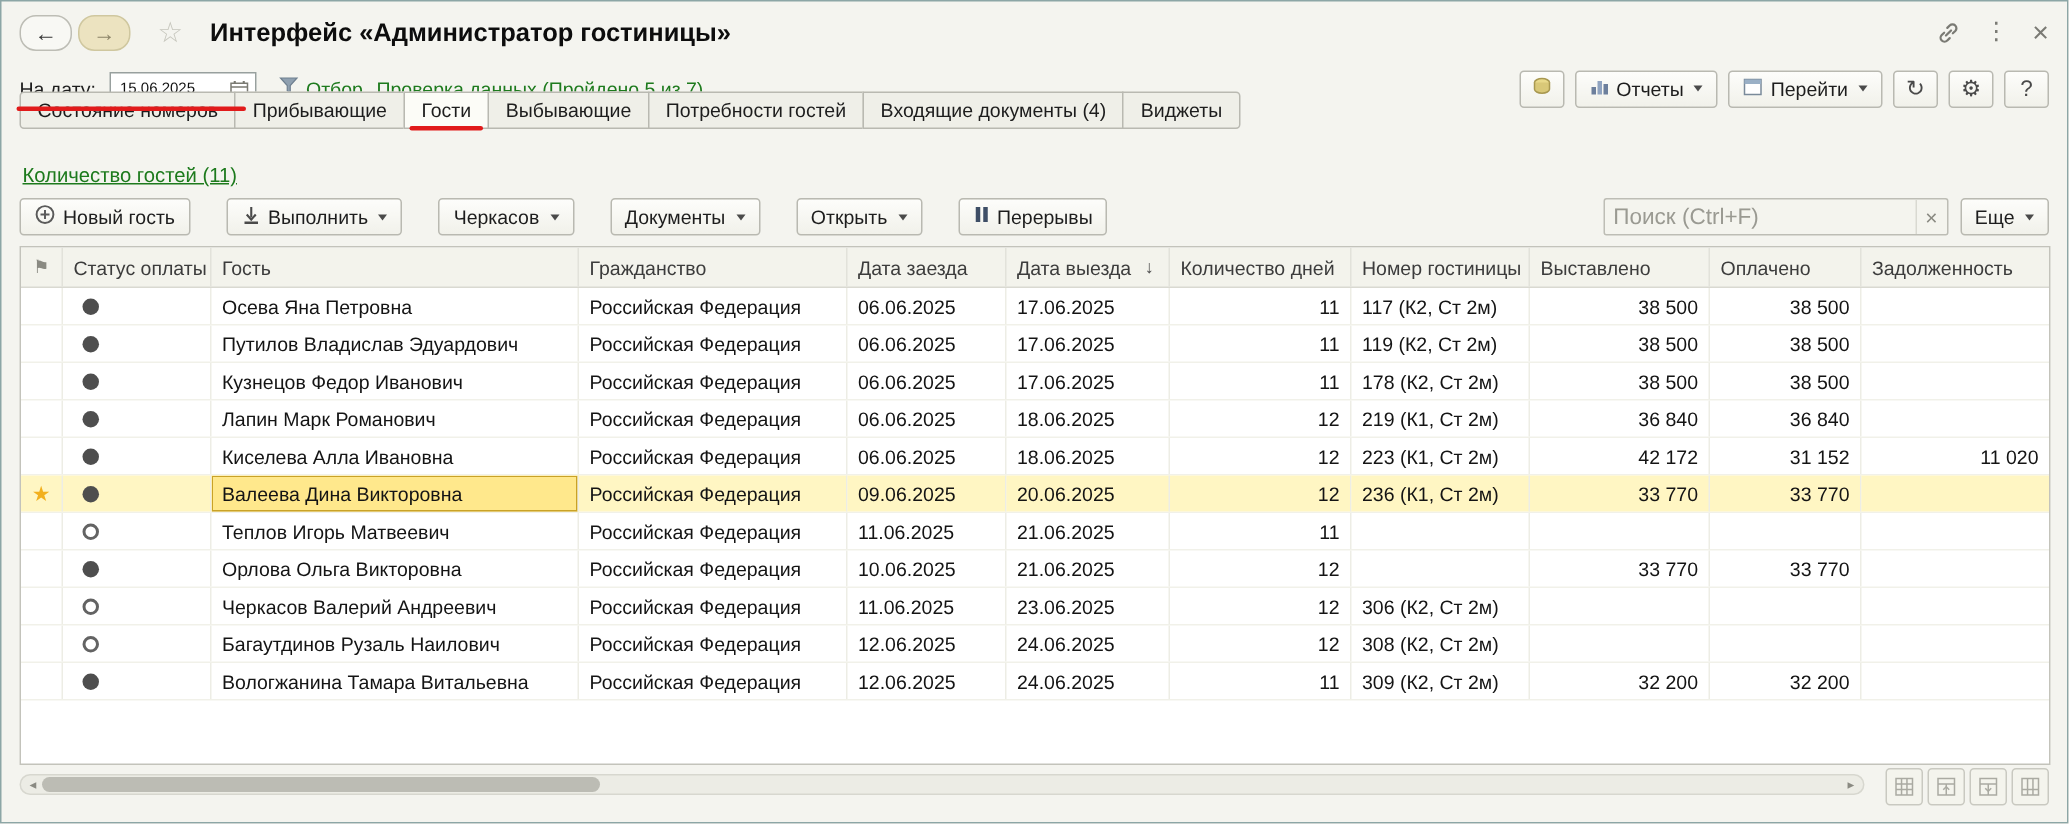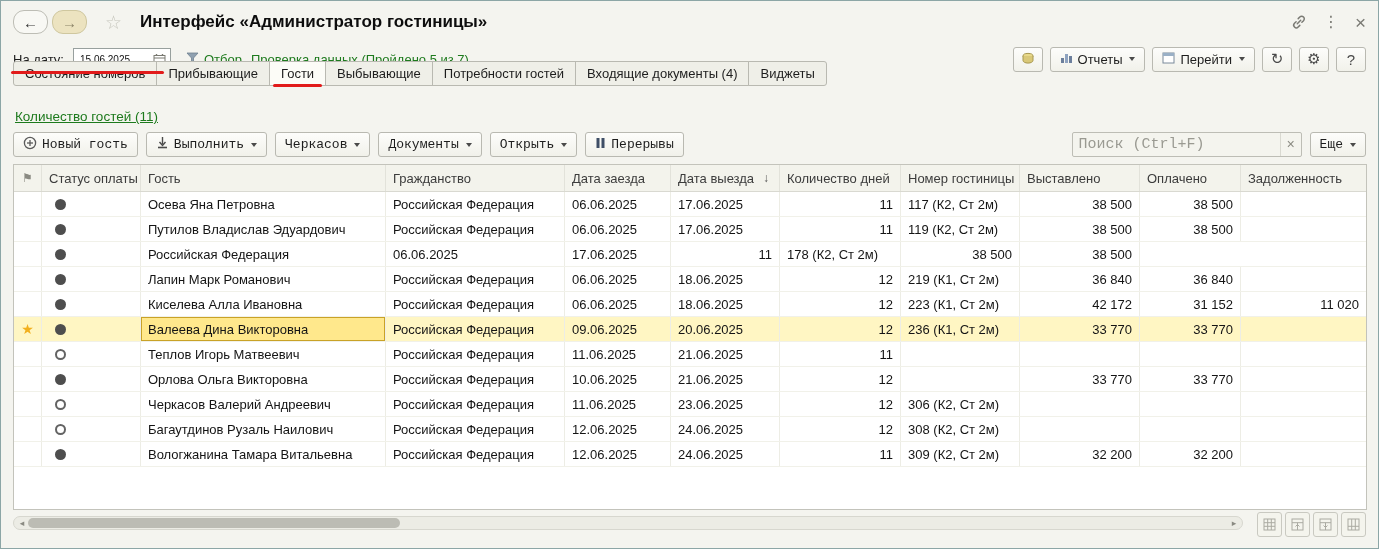--- a/index.html
+++ b/index.html
@@ -39,21 +39,21 @@
   .tab.active { background:#fcfcf7; z-index:2; }
 
   .annot { position:absolute; background:#e11b1b; height:3px; border-radius:2px; z-index:5; }
   #annot-date { left:10px; top:70px; width:153px; }
   .tab-annot { left:3px; right:3px; bottom:-2px; }
 
   
   .guests-link { position:absolute; top:108px; left:14px; font-size:13.5px; }
 
   
-  .toolbar { position:absolute; top:131px; left:12px; right:12px; display:flex; align-items:flex-end; gap:8px;font-family:Liberation Mono, monospace; }
+  .toolbar { position:absolute; top:131px; left:12px; right:12px; display:flex; align-items:flex-end; gap:24px; }
   .search-group { margin-left:auto; display:flex; gap:8px; align-items:center; }
   .search-box { display:flex; align-items:center; border:1px solid #bdbdb5; background:#f4f4ee; height:25px; width:230px; box-sizing:border-box; border-radius:2px; }
   .search-input { flex:1; min-width:0; border:none; outline:none; background:transparent; font-size:15px; padding:0 6px; color:#222; font-family:inherit; }
   .search-input::placeholder { color:#9a9a92; }
   .search-clear { width:20px; height:100%; display:flex; align-items:center; justify-content:center; color:#8a8a82; border-left:1px solid #d9d9d1; font-size:14px; cursor:pointer; }
 
   
   .table-wrap { position:absolute; top:163px; left:12px; width:1354px; height:346px; background:#fff; border:1px solid #c3c3bb; box-sizing:border-box; overflow:hidden; }
   .grid { display:grid; grid-template-columns:28px 99px 245px 179px 106px 109px 121px 119px 120px 101px minmax(0,1fr); }
   .thead { background:#f3f3ec; border-bottom:1px solid #d9d9d1; height:26px; }
@@ -289,20 +289,21 @@
       <div class="td num">38 500</div>
       <div class="td num"></div>
     </div>
         <div class="grid tr">
       <div class="td c-flag">
             <span class="star">★</span>
           </div>
       <div class="td c-status">
             <span class="circle paid"></span>
           </div>
+      <div class="td c-guest">Кузнецов Федор Иванович</div>
       <div class="td">Российская Федерация</div>
       <div class="td">06.06.2025</div>
       <div class="td">17.06.2025</div>
       <div class="td num">11</div>
       <div class="td">178 (К2, Ст 2м)</div>
       <div class="td num">38 500</div>
       <div class="td num">38 500</div>
       <div class="td num"></div>
     </div>
         <div class="grid tr">

